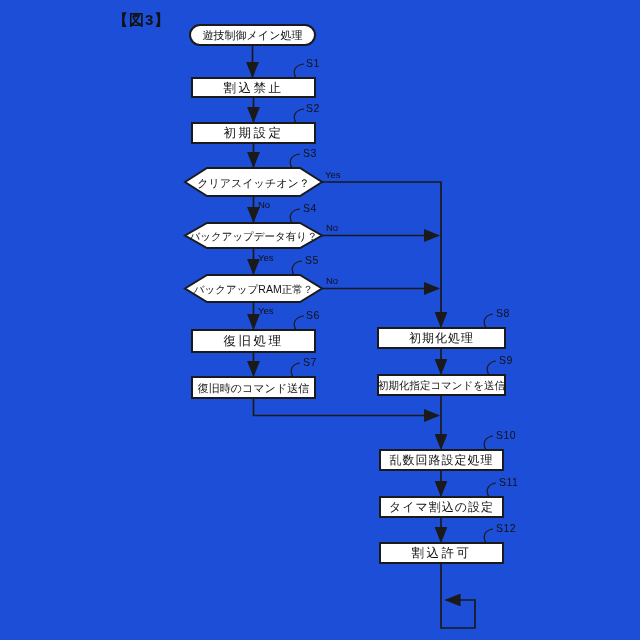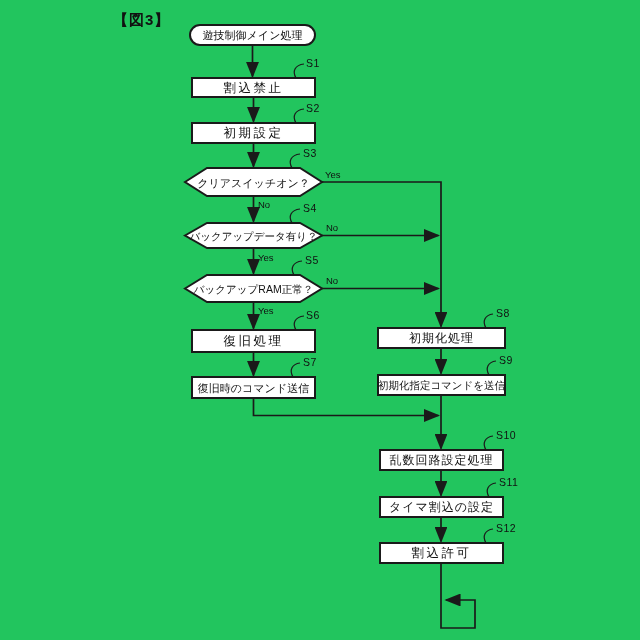--- a/index.html
+++ b/index.html
@@ -4,21 +4,21 @@
 <style>
   html, body {
     margin: 0;
     padding: 0;
     background: #ffffff;
   }
   .page {
     position: relative;
     width: 640px;
     height: 640px;
-    background: #22c55e;
+    background: #1d4ed8;
     font-family: "Liberation Sans", sans-serif;
   }
   svg { display: block; }
   .shape {
     fill: #ffffff;
     stroke: #1a1a1a;
     stroke-width: 2;
   }
   .flowline {
     fill: none;

